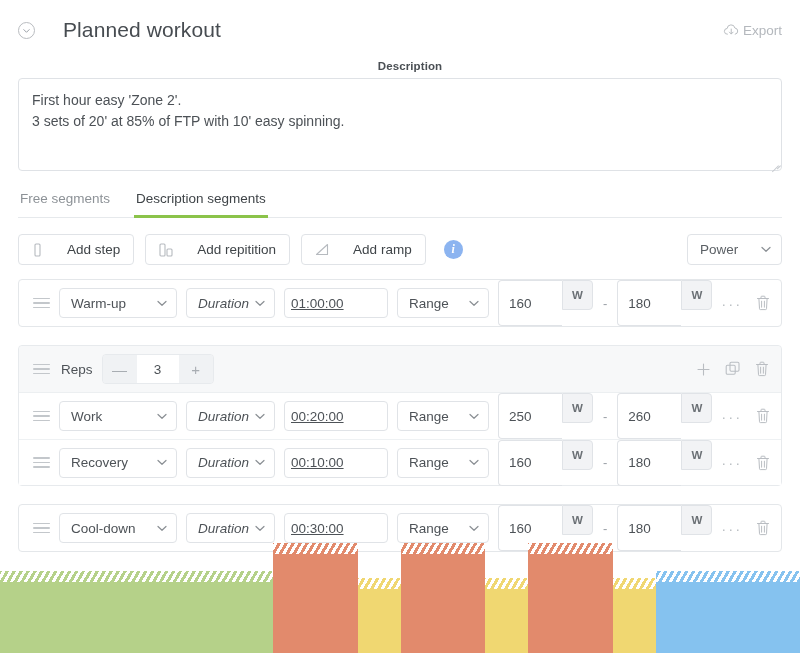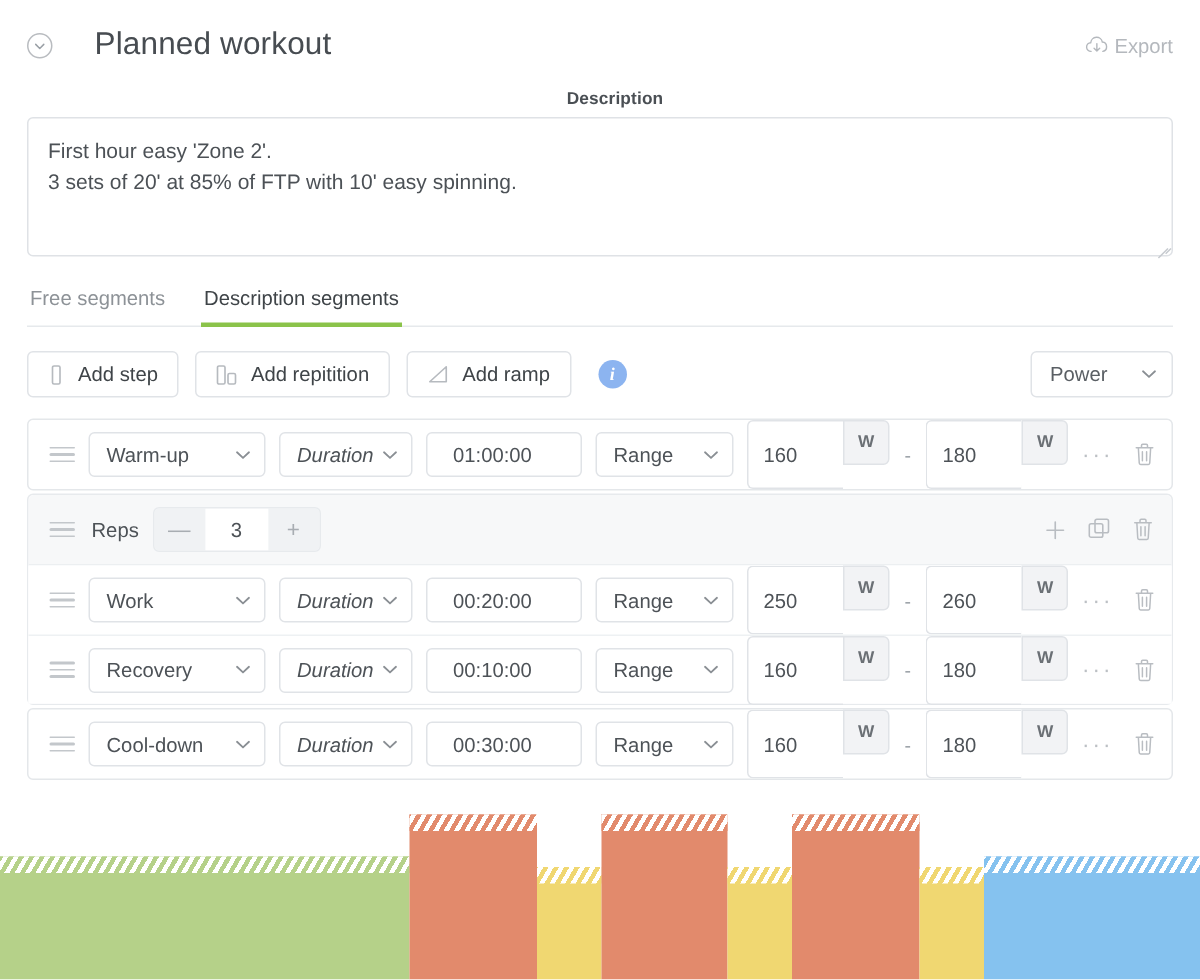--- a/index.html
+++ b/index.html
@@ -59,21 +59,21 @@
     font-size: 13.5px; color: #8d9297; padding: 4px 2px 9px 2px;
     cursor: pointer; border-bottom: 3px solid transparent; margin-bottom: -1px;
   }
   .tab.active { color: #3f4448; border-bottom-color: #8bc34a; }
 
   
   .toolbar {
     margin: 16px 18px 0 18px; display: flex; align-items: center; gap: 11px;
   }
   .tb-btn {
-    display: flex; align-items: center; gap: 9px;
+    display: flex; align-items: center; gap: 24px;
     border: 1px solid #e0e3e7; border-radius: 4px; background: #fff;
     height: 31px; padding: 0 13px; font-size: 13.5px; color: #3f4448;
     cursor: pointer;
   }
   .tb-btn .gi { color: #b6babf; display: flex; align-items: center; }
   .info-icon {
     width: 19px; height: 19px; border-radius: 50%; background: #8cb4f0;
     color: #fff; font-size: 12px; font-weight: bold; font-style: italic;
     display: flex; align-items: center; justify-content: center;
     font-family: "Liberation Serif", serif; margin-left: 7px; cursor: pointer;
@@ -83,21 +83,21 @@
     display: flex; align-items: center; justify-content: space-between;
     border: 1px solid #e0e3e7; border-radius: 4px; background: #fff;
     height: 31px; width: 95px; padding: 0 10px 0 12px;
     font-size: 13.5px; color: #5a5f64; cursor: pointer;
   }
 
   
   .rows { margin: 14px 18px 0 18px; }
   .card {
     border: 1px solid #e4e7ea; border-radius: 4px; background: #fff;
-    margin-bottom: 2px;
+    margin-bottom: 18px;
   }
   .card.group { background: #fbfbfc; border-color: #e7eaed; }
   .row {
     display: flex; align-items: center; height: 46px; padding: 0 12px 0 14px;
     gap: 9px;
   }
   .row.sub { background: #fff; }
   .card.group .row.reps-row { background: #f7f8f9; border-radius: 4px 4px 0 0; }
   .card.group .inner { background: #fff; border-top: 1px solid #eceff1; }
   .card.group .inner .row + .row { border-top: 1px solid #eef1f3; }
@@ -111,22 +111,22 @@
     height: 30px; padding: 0 9px 0 11px; font-size: 13.5px; color: #4d5257;
     cursor: pointer; flex: none;
   }
   .sel.type { width: 118px; }
   .sel.dur  { width: 89px; font-style: italic; }
   .sel.rng  { width: 92px; }
   .chev { color: #8a8f94; display: flex; align-items: center; }
 
   .txt {
     border: 1px solid #e0e3e7; border-radius: 4px; background: #fff;
-    height: 30px; display: flex; align-items: center; padding: 0 17px;
-    font-size: 13.5px; color: #4d5257; width: 104px; flex: none; cursor: text;
+    height: 30px; display: flex; align-items: center; padding: 0 6px;
+    font-size: 13.5px; color: #4d5257; width: 104px; flex: none; cursor: text; text-decoration: underline;
   }
   .numgrp { display: flex; flex: none; }
   .numgrp .nval {
     border: 1px solid #e0e3e7; border-right: none; border-radius: 4px 0 0 4px;
     background: #fff; height: 46px; width: 64px;
     display: flex; align-items: center; padding: 0 10px;
     font-size: 13.5px; color: #4d5257; cursor: text;
   }
   .numgrp .nunit {
     border: 1px solid #e0e3e7; border-radius: 0 4px 4px 0;

